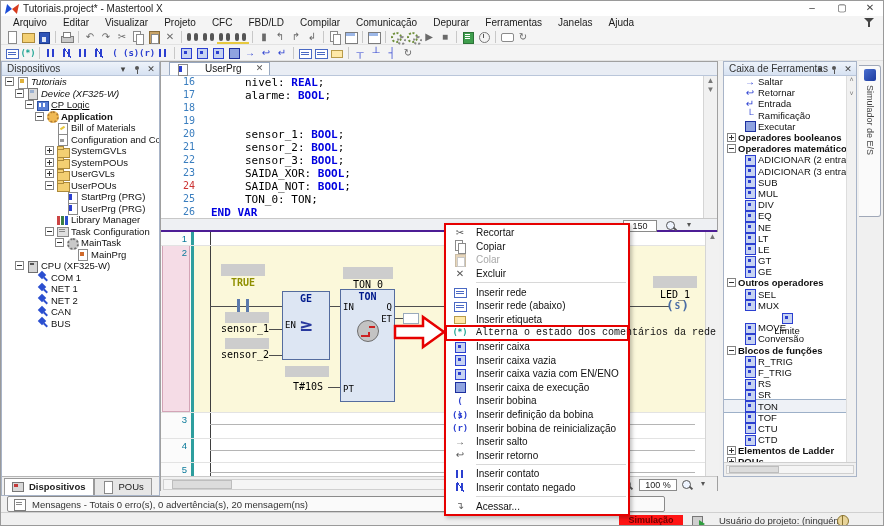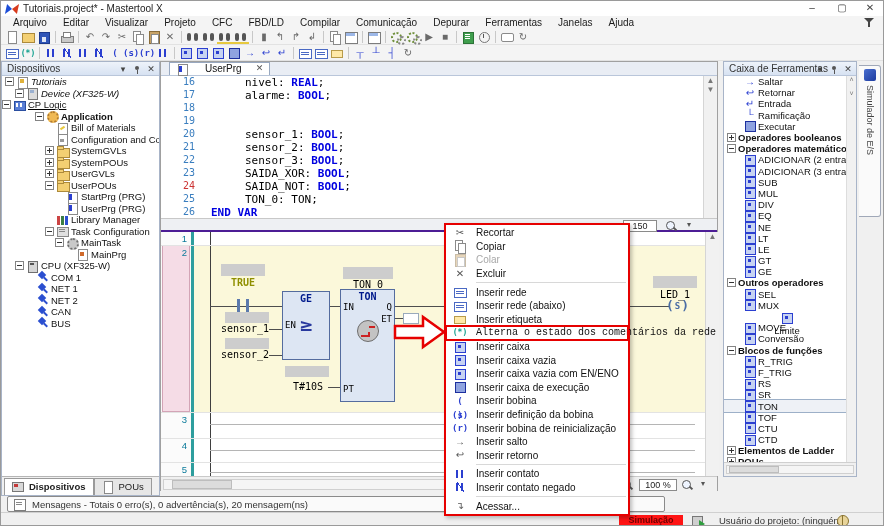--- a/index.html
+++ b/index.html
@@ -315,21 +315,21 @@
         <div class="trow" style="padding-left: 3px;">
           <span class="exp"></span>
           <span class="ti ti-project"></span>
           <span class="tlabel i">Tutoriais</span>
         </div>
         <div class="trow" style="padding-left: 13px;">
           <span class="exp"></span>
           <span class="ti ti-device"></span>
           <span class="tlabel i">Device (XF325-W)</span>
         </div>
-        <div class="trow" style=" text-decoration: underline;">
+        <div class="trow" style="padding-left: 23px; text-decoration: underline;">
           <span class="exp"></span>
           <span class="ti ti-cplogic"></span>
           <span class="tlabel">CP Logic</span>
         </div>
         <div class="trow" style="padding-left: 33px;">
           <span class="exp"></span>
           <span class="ti ti-app"></span>
           <span class="tlabel b">Application</span>
         </div>
         <div class="trow" style="padding-left: 43px;">

